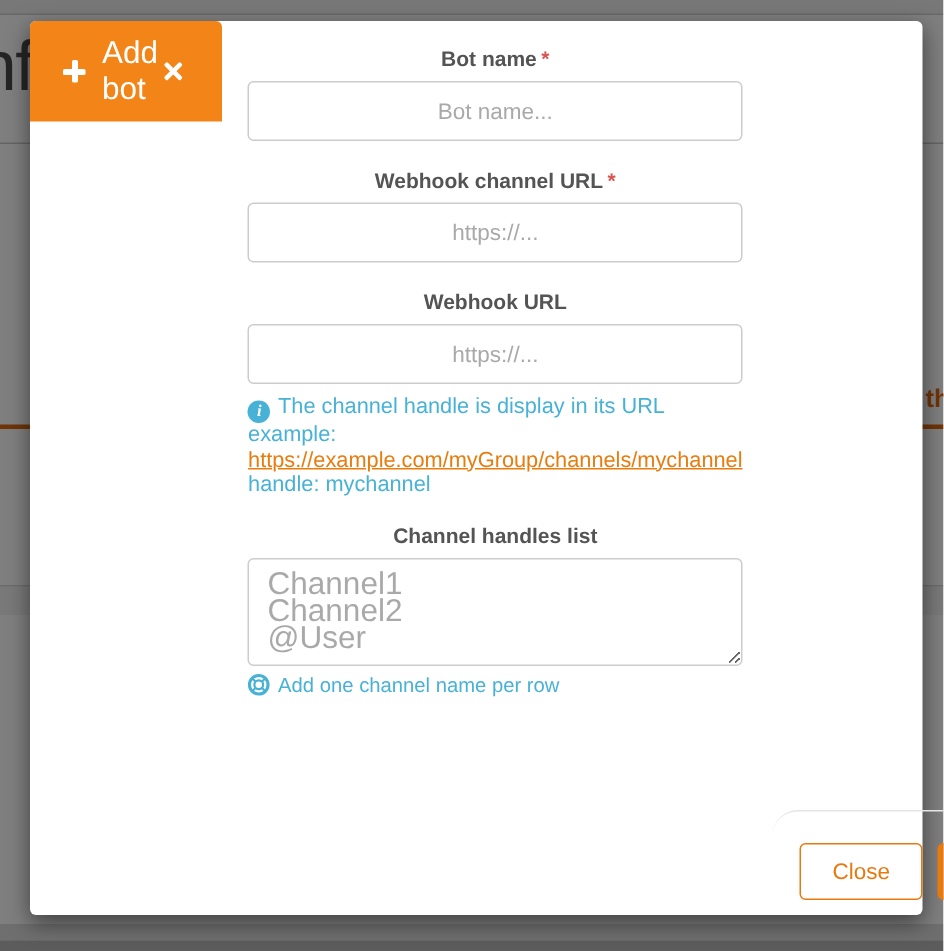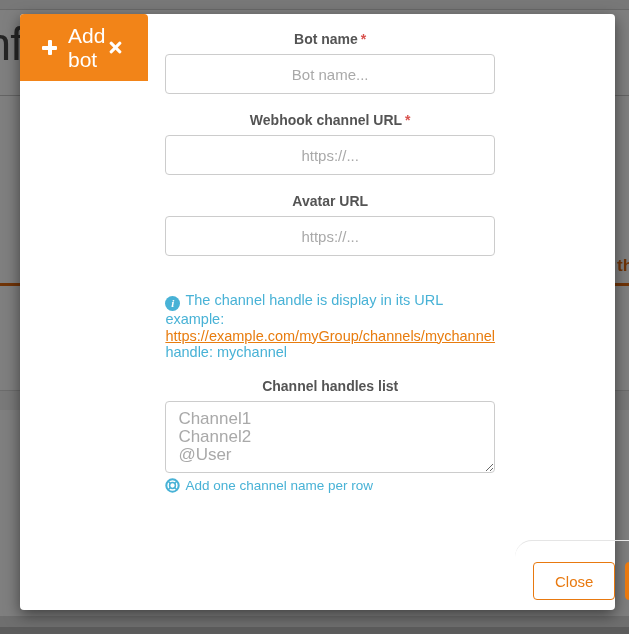--- a/index.html
+++ b/index.html
@@ -73,27 +73,27 @@
   .group-1 { margin-top:0; }
   .group-2, .group-3 { margin-top:18px; }
   .text-input {
     width:100%; height:40px; border:1px solid #cccccc; border-radius:4px;
     padding:0 12px; font-size:15px; color:#555; font-family:"Liberation Sans",sans-serif;
     outline:none;
     text-align:center;
   }
   .text-input::placeholder, .handles-textarea::placeholder { color:#a9a9a9; opacity:1; }
 
-  .info-block { margin-top:36px; color:#48b2d6; font-size:14.5px; line-height:16.5px; }
+  .info-block { margin-top:7px; color:#48b2d6; font-size:14.5px; line-height:16.5px; }
   .info-block a { color:#e87c0e; text-decoration:underline; }
 
   .group-4 { margin-top:17px; }
   .handles-textarea {
     width:100%; height:72px; border:1px solid #cccccc; border-radius:4px;
-    padding:8px 12px; font-size:17px; line-height:18px; color:#555;
+    padding:8px 12px; font-size:21px; line-height:18px; color:#555;
     font-family:"Liberation Sans",sans-serif; resize:both; outline:none; display:block;
   }
   .handles-help {
     margin-top:5px; color:#48b2d6; font-size:13.5px;
     display:flex; align-items:center; gap:5px;
   }
 
   
   .modal-footer {
     margin-top:auto; border-top:1px solid #e5e5e5;
@@ -147,21 +147,21 @@
 
     <div class="group-2">
       <label class="field-label">
         <span>Webhook channel URL</span><span class="req">*</span>
       </label>
       <input class="text-input" type="text" placeholder="https://..." style="">
     </div>
 
     <div class="group-3">
       <label class="field-label">
-        <span>Avatar URL</span>
+        <span>Webhook URL</span>
       </label>
       <input class="text-input" type="text" placeholder="https://..." style="">
     </div>
 
     <div class="info-block">
       <div>
         <span class="info-icon"></span><span>The channel handle is display in its URL</span>
       </div>
       <div>
         <span>example: </span><a href="#">https://example.com/myGroup/channels/mychannel</a>

